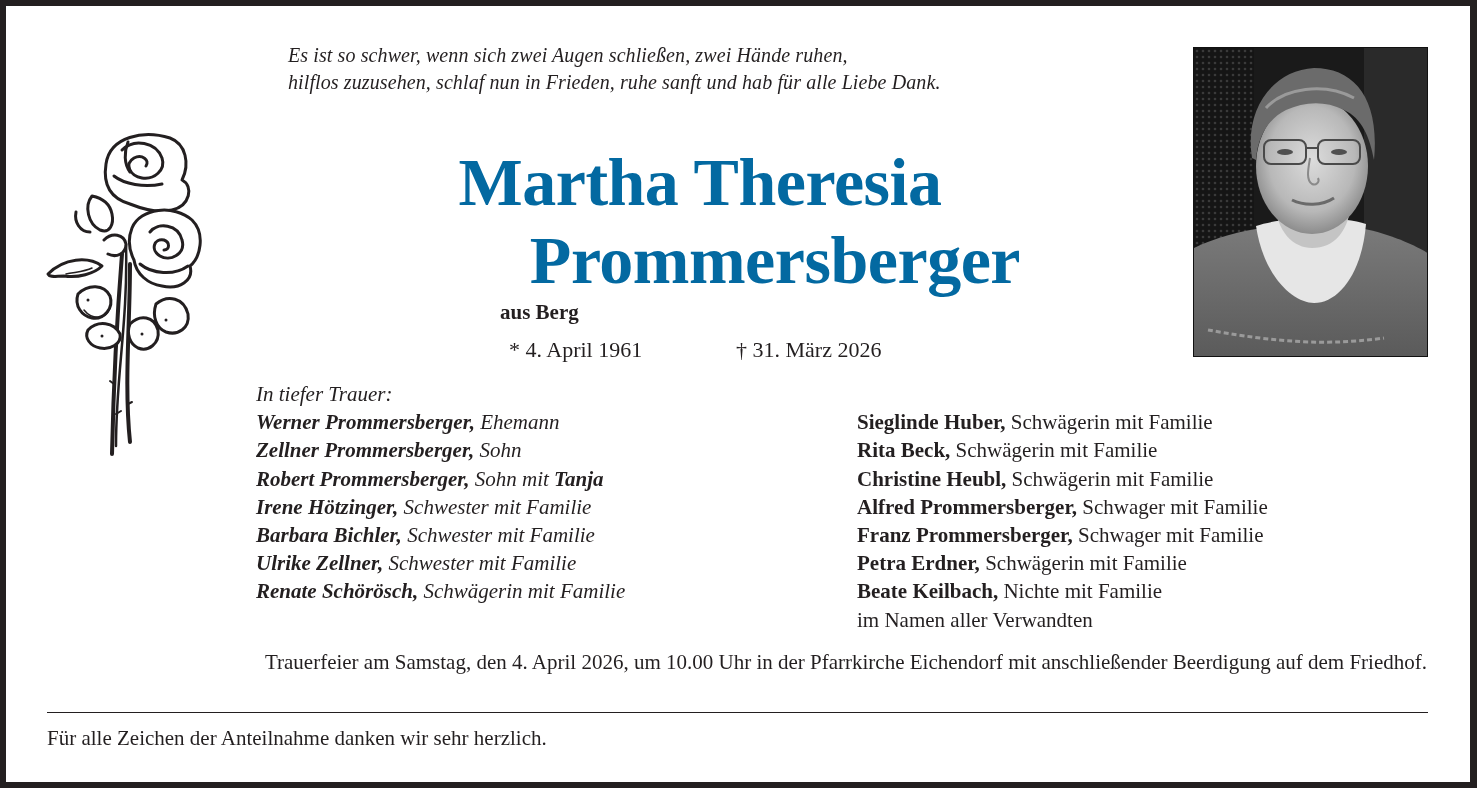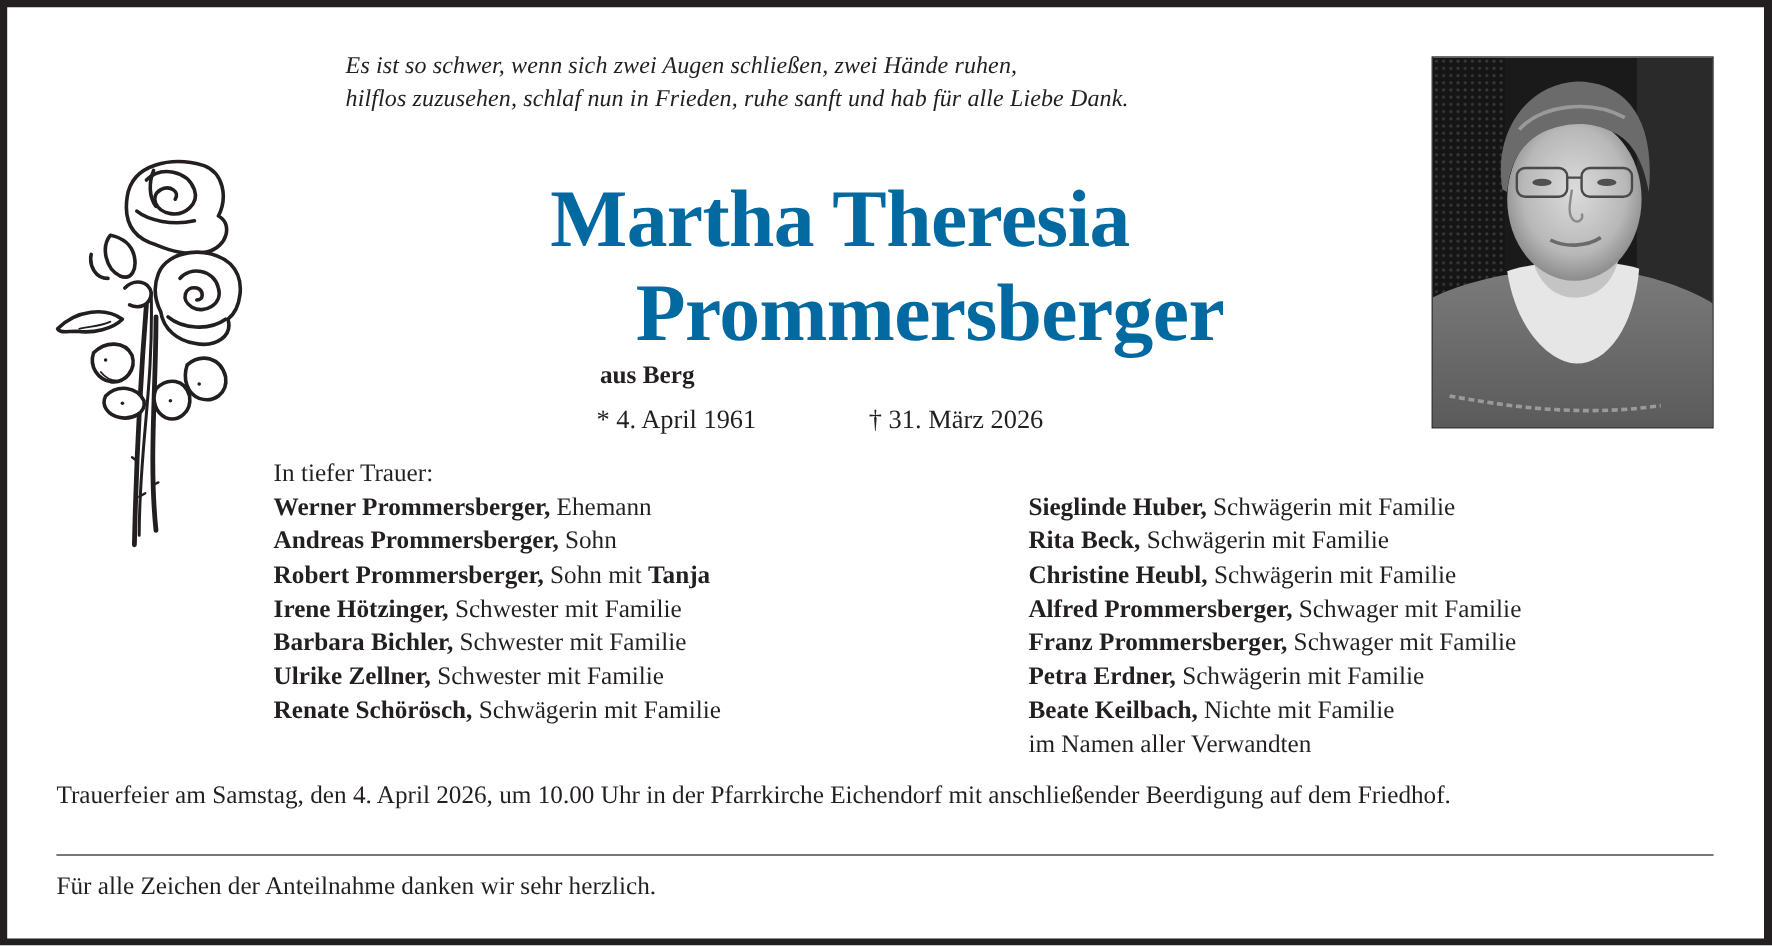--- a/index.html
+++ b/index.html
@@ -11,29 +11,29 @@
           font-family: "Liberation Serif", serif; font-style: italic; font-size: 20px; line-height: 27px; color: #231f20; letter-spacing: 0.1px; margin-left: 44px; }
   .poem div { white-space: nowrap; }
   .rose { position: absolute; left: 44px; top: 124px; width: 162px; height: 336px; }
   .photo { position: absolute; left: 1193px; top: 47px; width: 235px; height: 310px; overflow: hidden; border: 1px solid #111; box-sizing: border-box; }
   .name { position: absolute; left: 380px; width: 640px; text-align: center;
           font-family: "Liberation Serif", serif; font-weight: bold; font-size: 68px; line-height: 68px; color: #0369a1; letter-spacing: -0.5px; white-space: nowrap; }
   .name.l1 { top: 148px; }
   .name.l2 { top: 226px; text-align: right; }
   .origin { position: absolute; left: 500px; width: 400px; top: 298px; text-align: left;
             font-family: "Liberation Serif", serif; font-weight: bold; font-size: 21px; line-height: 28px; }
-  .dates { position: absolute; top: 336px; font-family: "Liberation Serif", serif; font-size: 22px; line-height: 28px; white-space: nowrap; }
+  .dates { position: absolute; top: 336px; font-family: "Liberation Serif", serif; font-size: 22px; line-height: 28px; white-space: nowrap; margin-left: 12px; }
   .dates.born { left: 497px; }
   .dates.died { left: 724px; }
   .mourners { position: absolute; top: 380px; font-family: "Liberation Serif", serif; font-size: 21px; line-height: 28.2px; white-space: nowrap; }
-  .mourners.left { left: 228px; }
+  .mourners.left { left: 256px; font-style: italic; }
   .mourners.right { left: 857px; top: 408.2px; }
   .mourners b { font-weight: bold; }
   .service { position: absolute; left: 47px; top: 648px; width: 1380px;
-             font-family: "Liberation Serif", serif; font-size: 21px; line-height: 28px; }
+             font-family: "Liberation Serif", serif; font-size: 21px; line-height: 28px; text-align: right; }
   .divider { position: absolute; left: 47px; top: 712px; width: 1381px; height: 0; border-top: 1.5px solid #231f20; }
   .thanks { position: absolute; left: 47px; top: 724px; font-family: Liberation Serif, serif; font-size: 21px; line-height: 28px; white-space: nowrap; }
 </style>
 </head>
 <body>
 
 <div class="frame"></div>
 
 <div class="poem">
   <div>Es ist so schwer, wenn sich zwei Augen schließen, zwei Hände ruhen,</div>
@@ -125,21 +125,21 @@
 
 <div class="name l1">Martha Theresia</div>
 <div class="name l2">Prommersberger</div>
 <div class="origin">aus Berg</div>
 <div class="dates born">* 4. April 1961</div>
 <div class="dates died">† 31. März 2026</div>
 
 <div class="mourners left">
   <div>In tiefer Trauer:</div>
   <div><b>Werner Prommersberger,</b><span> Ehemann</span></div>
-  <div><b>Andreas Prommersberger,</b><span> Sohn</span></div>
+  <div><b>Zellner Prommersberger,</b><span> Sohn</span></div>
   <div><b>Robert Prommersberger,</b><span> Sohn mit </span><b>Tanja</b></div>
   <div><b>Irene Hötzinger,</b><span> Schwester mit Familie</span></div>
   <div><b>Barbara Bichler,</b><span> Schwester mit Familie</span></div>
   <div><b>Ulrike Zellner,</b><span> Schwester mit Familie</span></div>
   <div><b>Renate Schörösch,</b><span> Schwägerin mit Familie</span></div>
 </div>
 
 <div class="mourners right">
   <div><b>Sieglinde Huber,</b><span> Schwägerin mit Familie</span></div>
   <div><b>Rita Beck,</b><span> Schwägerin mit Familie</span></div>

